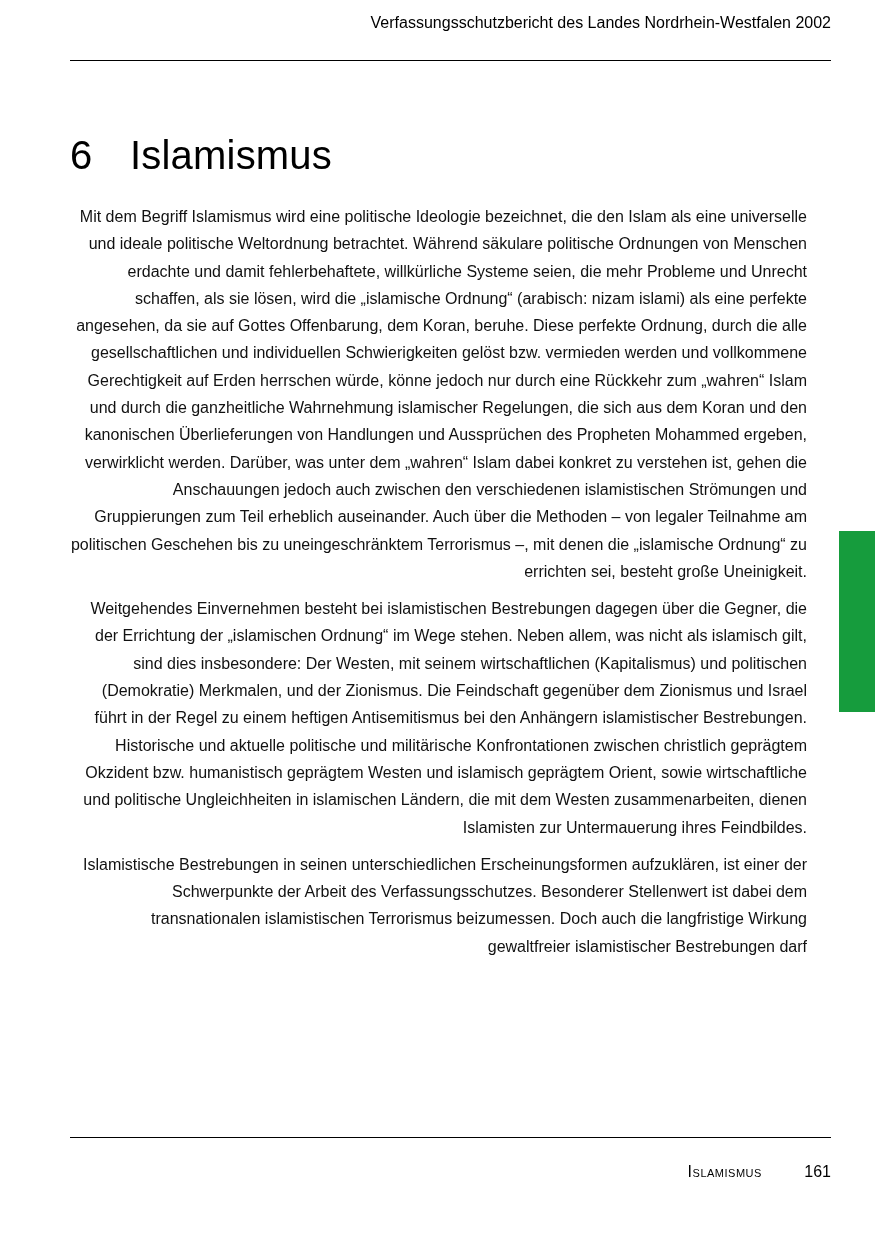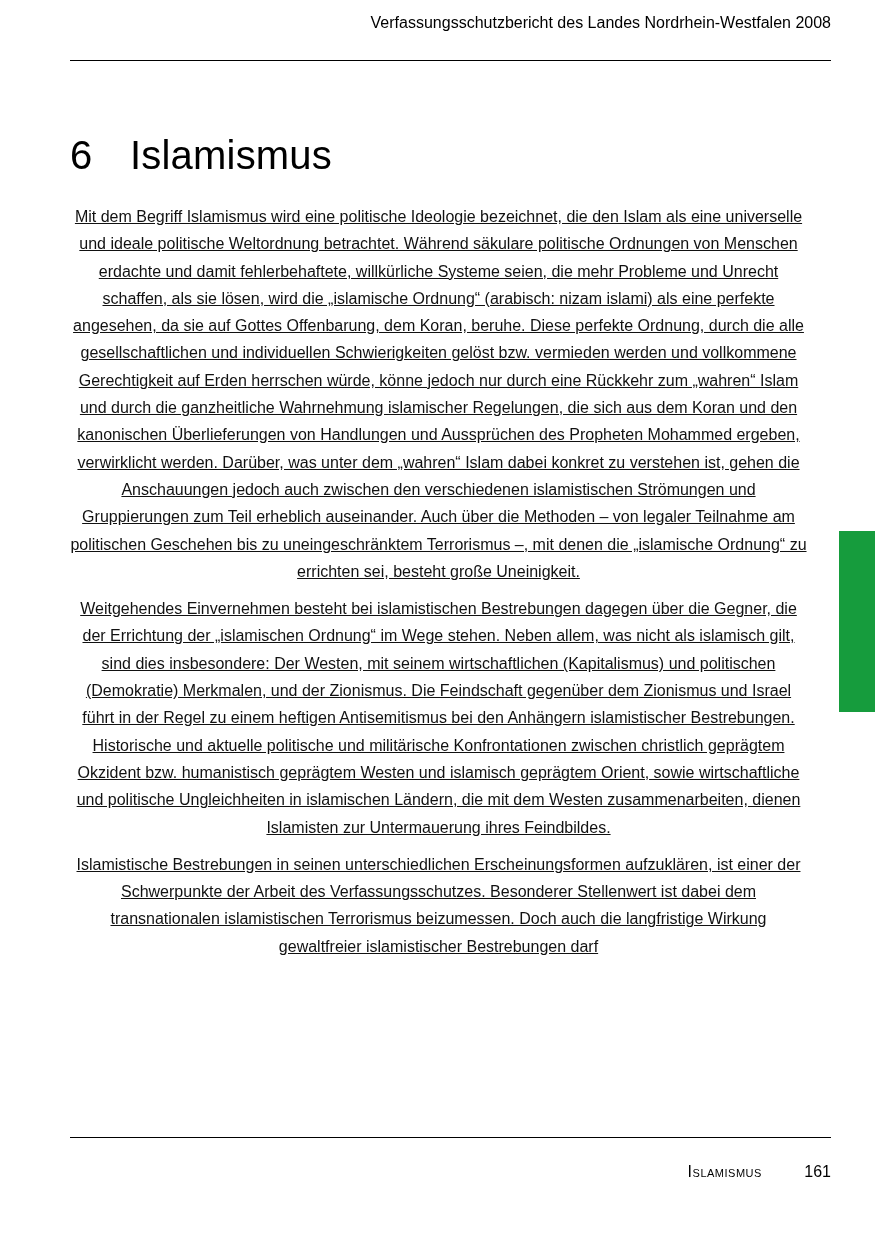--- a/index.html
+++ b/index.html
@@ -58,22 +58,21 @@
     position: absolute;
     top: 203px;
     left: 70px;
     width: 737px;
     font-size: 16px;
     line-height: 27.3px;
     color: #111111;
   }
   .content p {
     margin: 0 0 10px 0;
-    text-align: center;
-    text-decoration: underline;
+    text-align: right;
   }
   .chapter-tab {
     position: absolute;
     top: 531px;
     right: 0;
     width: 36px;
     height: 181px;
     background: #169c3d;
   }
   .page-footer {
@@ -92,21 +91,21 @@
   .footer-pagenum {
     font-size: 16px;
     margin-left: 38px;
   }
 </style>
 </head>
 <body>
 
 <div class="page">
 
-  <div class="running-header">Verfassungsschutzbericht des Landes Nordrhein-Westfalen 2008</div>
+  <div class="running-header">Verfassungsschutzbericht des Landes Nordrhein-Westfalen 2002</div>
 
   <div class="rule rule-top"></div>
 
   <h1 class="chapter-heading">
     <span class="chapter-number">6</span>
     <span class="chapter-title">Islamismus</span>
   </h1>
 
   <div class="content">
     <p>Mit dem Begriff Islamismus wird eine politische Ideologie bezeichnet, die den Islam als eine universelle und ideale politische Weltordnung betrachtet. Während säkulare politische Ordnungen von Menschen erdachte und damit fehlerbehaftete, willkürliche Systeme seien, die mehr Probleme und Unrecht schaffen, als sie lösen, wird die „islamische Ordnung“ (arabisch: nizam islami) als eine perfekte angesehen, da sie auf Gottes Offenbarung, dem Koran, beruhe. Diese perfekte Ordnung, durch die alle gesellschaftlichen und individuellen Schwierigkeiten gelöst bzw. vermieden werden und vollkommene Gerechtigkeit auf Erden herrschen würde, könne jedoch nur durch eine Rückkehr zum „wahren“ Islam und durch die ganzheitliche Wahrnehmung islamischer Regelungen, die sich aus dem Koran und den kanonischen Überlieferungen von Handlungen und Aussprüchen des Propheten Mohammed ergeben, verwirklicht werden. Darüber, was unter dem „wahren“ Islam dabei konkret zu verstehen ist, gehen die Anschauungen jedoch auch zwischen den verschiedenen islamistischen Strömungen und Gruppierungen zum Teil erheblich auseinander. Auch über die Methoden – von legaler Teilnahme am politischen Geschehen bis zu uneingeschränktem Terrorismus –, mit denen die „islamische Ordnung“ zu errichten sei, besteht große Uneinigkeit.</p>

